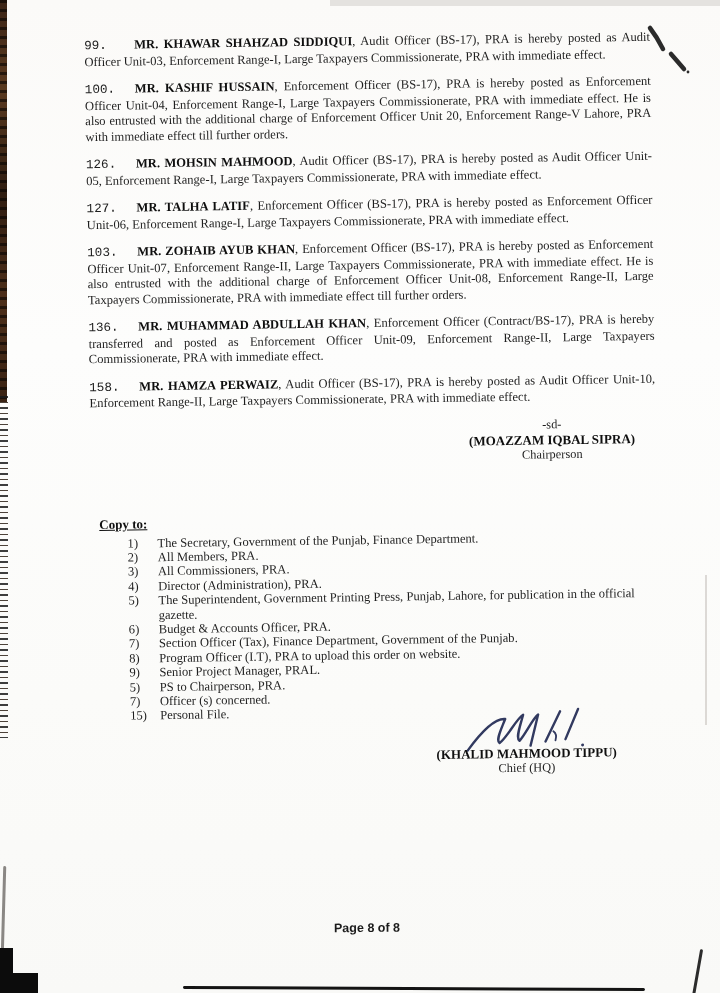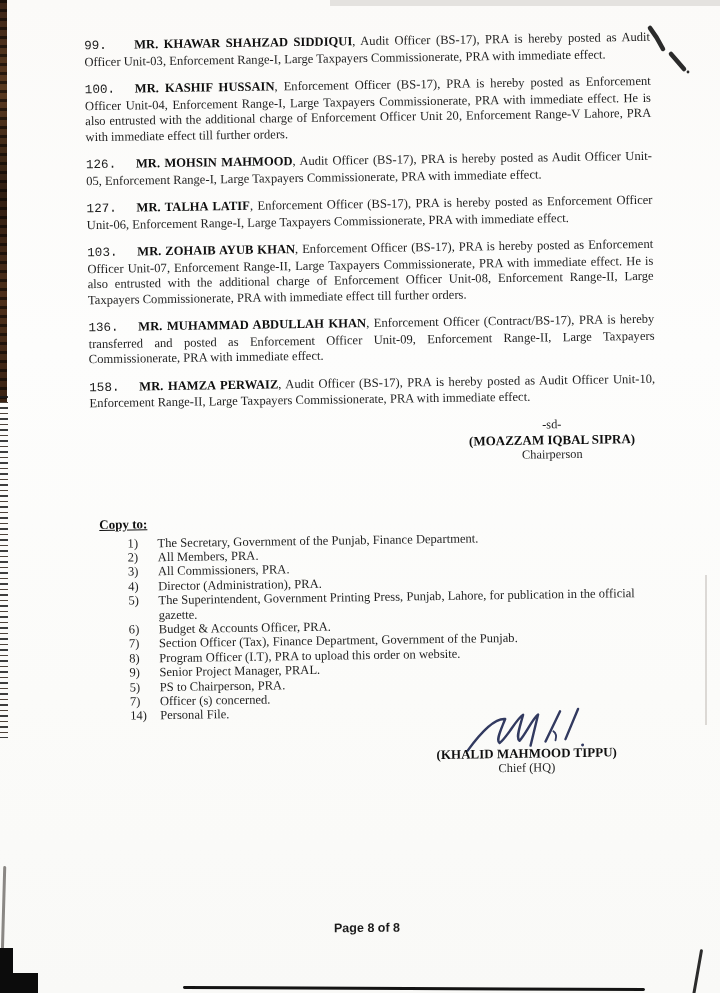--- a/index.html
+++ b/index.html
@@ -174,21 +174,21 @@
         </div>
       <div class="copy-item">
           <span class="cnum">5)</span>
           <span class="ctext">PS to Chairperson, PRA.</span>
         </div>
       <div class="copy-item">
           <span class="cnum">7)</span>
           <span class="ctext">Officer (s) concerned.</span>
         </div>
       <div class="copy-item">
-          <span class="cnum">14)</span>
+          <span class="cnum">15)</span>
           <span class="ctext">Personal File.</span>
         </div>
     </div>
 
     <div class="sig-secondary">
       <svg class="ink" width="130" height="52" viewBox="0 0 130 52">
         <path d="M6,46 C24,22 36,14 44,15 C40,25 34,36 38,39 C46,33 56,14 62,11 C59,22 54,34 58,37 C64,31 72,14 77,11 L69,42" stroke="#323a60" stroke-width="2.4" fill="none" stroke-linecap="round" stroke-linejoin="round"></path>
         <path d="M84,38 L99,8 M104,36 L117,6" stroke="#323a60" stroke-width="2.4" fill="none" stroke-linecap="round"></path>
         <path d="M92,28 q4,3 2,9" stroke="#323a60" stroke-width="1.8" fill="none" stroke-linecap="round"></path>
         <circle cx="121" cy="42" r="1.5" fill="#323a60"></circle>

